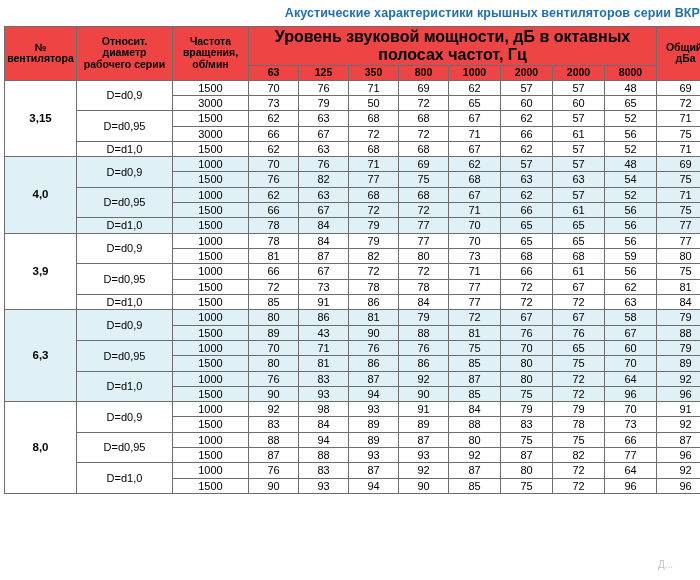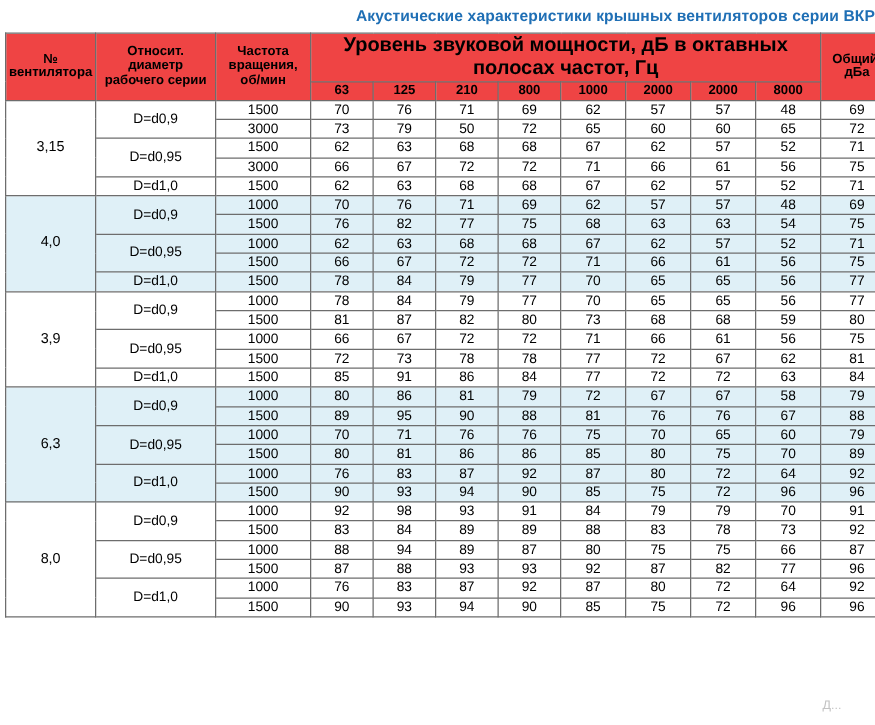--- a/index.html
+++ b/index.html
@@ -39,21 +39,21 @@
   thead th {
     background: #ef4444;
     font-weight: bold;
     font-size: 10.5px;
   }
   .hdr-group {
     font-weight: bold;
     font-size: 16px;
   }
   td.cat {
-    font-weight: normal;
+    font-weight: bold;
     font-size: 11.5px;
   }
   tbody tr.band-b td {
     background: #dff0f7;
   }
   tbody tr.band-a td {
     background: #ffffff;
   }
   td.num {
     font-size: 11px;
@@ -98,21 +98,21 @@
       <tr>
         <th rowspan="2">№ вентилятора</th>
         <th rowspan="2">Относит. диаметр рабочего серии</th>
         <th rowspan="2">Частота вращения, об/мин</th>
         <th colspan="8" class="hdr-group">Уровень звуковой мощности, дБ в октавных полосах частот, Гц</th>
         <th rowspan="2">Общий, дБа</th>
       </tr>
       <tr>
         <th>63</th>
         <th>125</th>
-        <th>210</th>
+        <th>350</th>
         <th>800</th>
         <th>1000</th>
         <th>2000</th>
         <th>2000</th>
         <th>8000</th>
       </tr>
     </thead>
     <tbody id="tbody">
         <tr class="band-a">
           <td class="cat" rowspan="5">3,15</td>
@@ -316,21 +316,21 @@
           <td class="num">79</td>
           <td class="num">72</td>
           <td class="num">67</td>
           <td class="num">67</td>
           <td class="num">58</td>
           <td class="num">79</td>
         </tr>
         <tr class="band-b">
           <td class="num">1500</td>
           <td class="num">89</td>
-          <td class="num">95</td>
+          <td class="num">43</td>
           <td class="num">90</td>
           <td class="num">88</td>
           <td class="num">81</td>
           <td class="num">76</td>
           <td class="num">76</td>
           <td class="num">67</td>
           <td class="num">88</td>
         </tr>
         <tr class="band-b">
           <td rowspan="2">D=d0,95</td>

